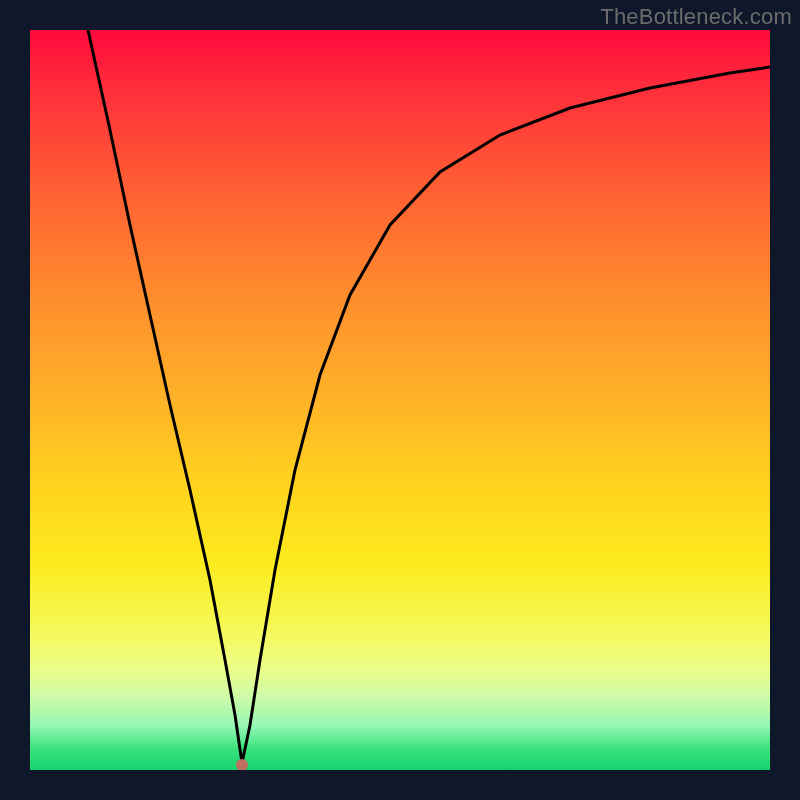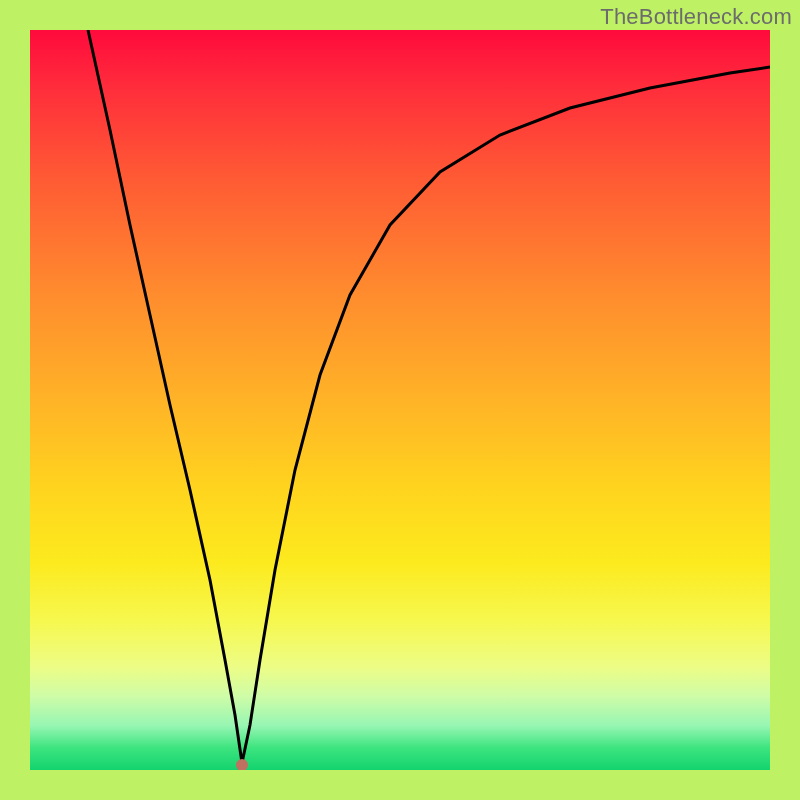--- a/index.html
+++ b/index.html
@@ -8,21 +8,21 @@
     width: 800px;
     height: 800px;
     overflow: hidden;
     font-family: Arial, Helvetica, sans-serif;
     background: #000;
   }
   .stage {
     position: relative;
     width: 800px;
     height: 800px;
-    background: #bef264;
+    background: #0f172a;
   }
   .plot-area {
     position: absolute;
     left: 30px;
     top: 30px;
     width: 740px;
     height: 740px;
     background: linear-gradient(to bottom,
       #ff0a3c 0%,
       #ff2e3b 8%,

